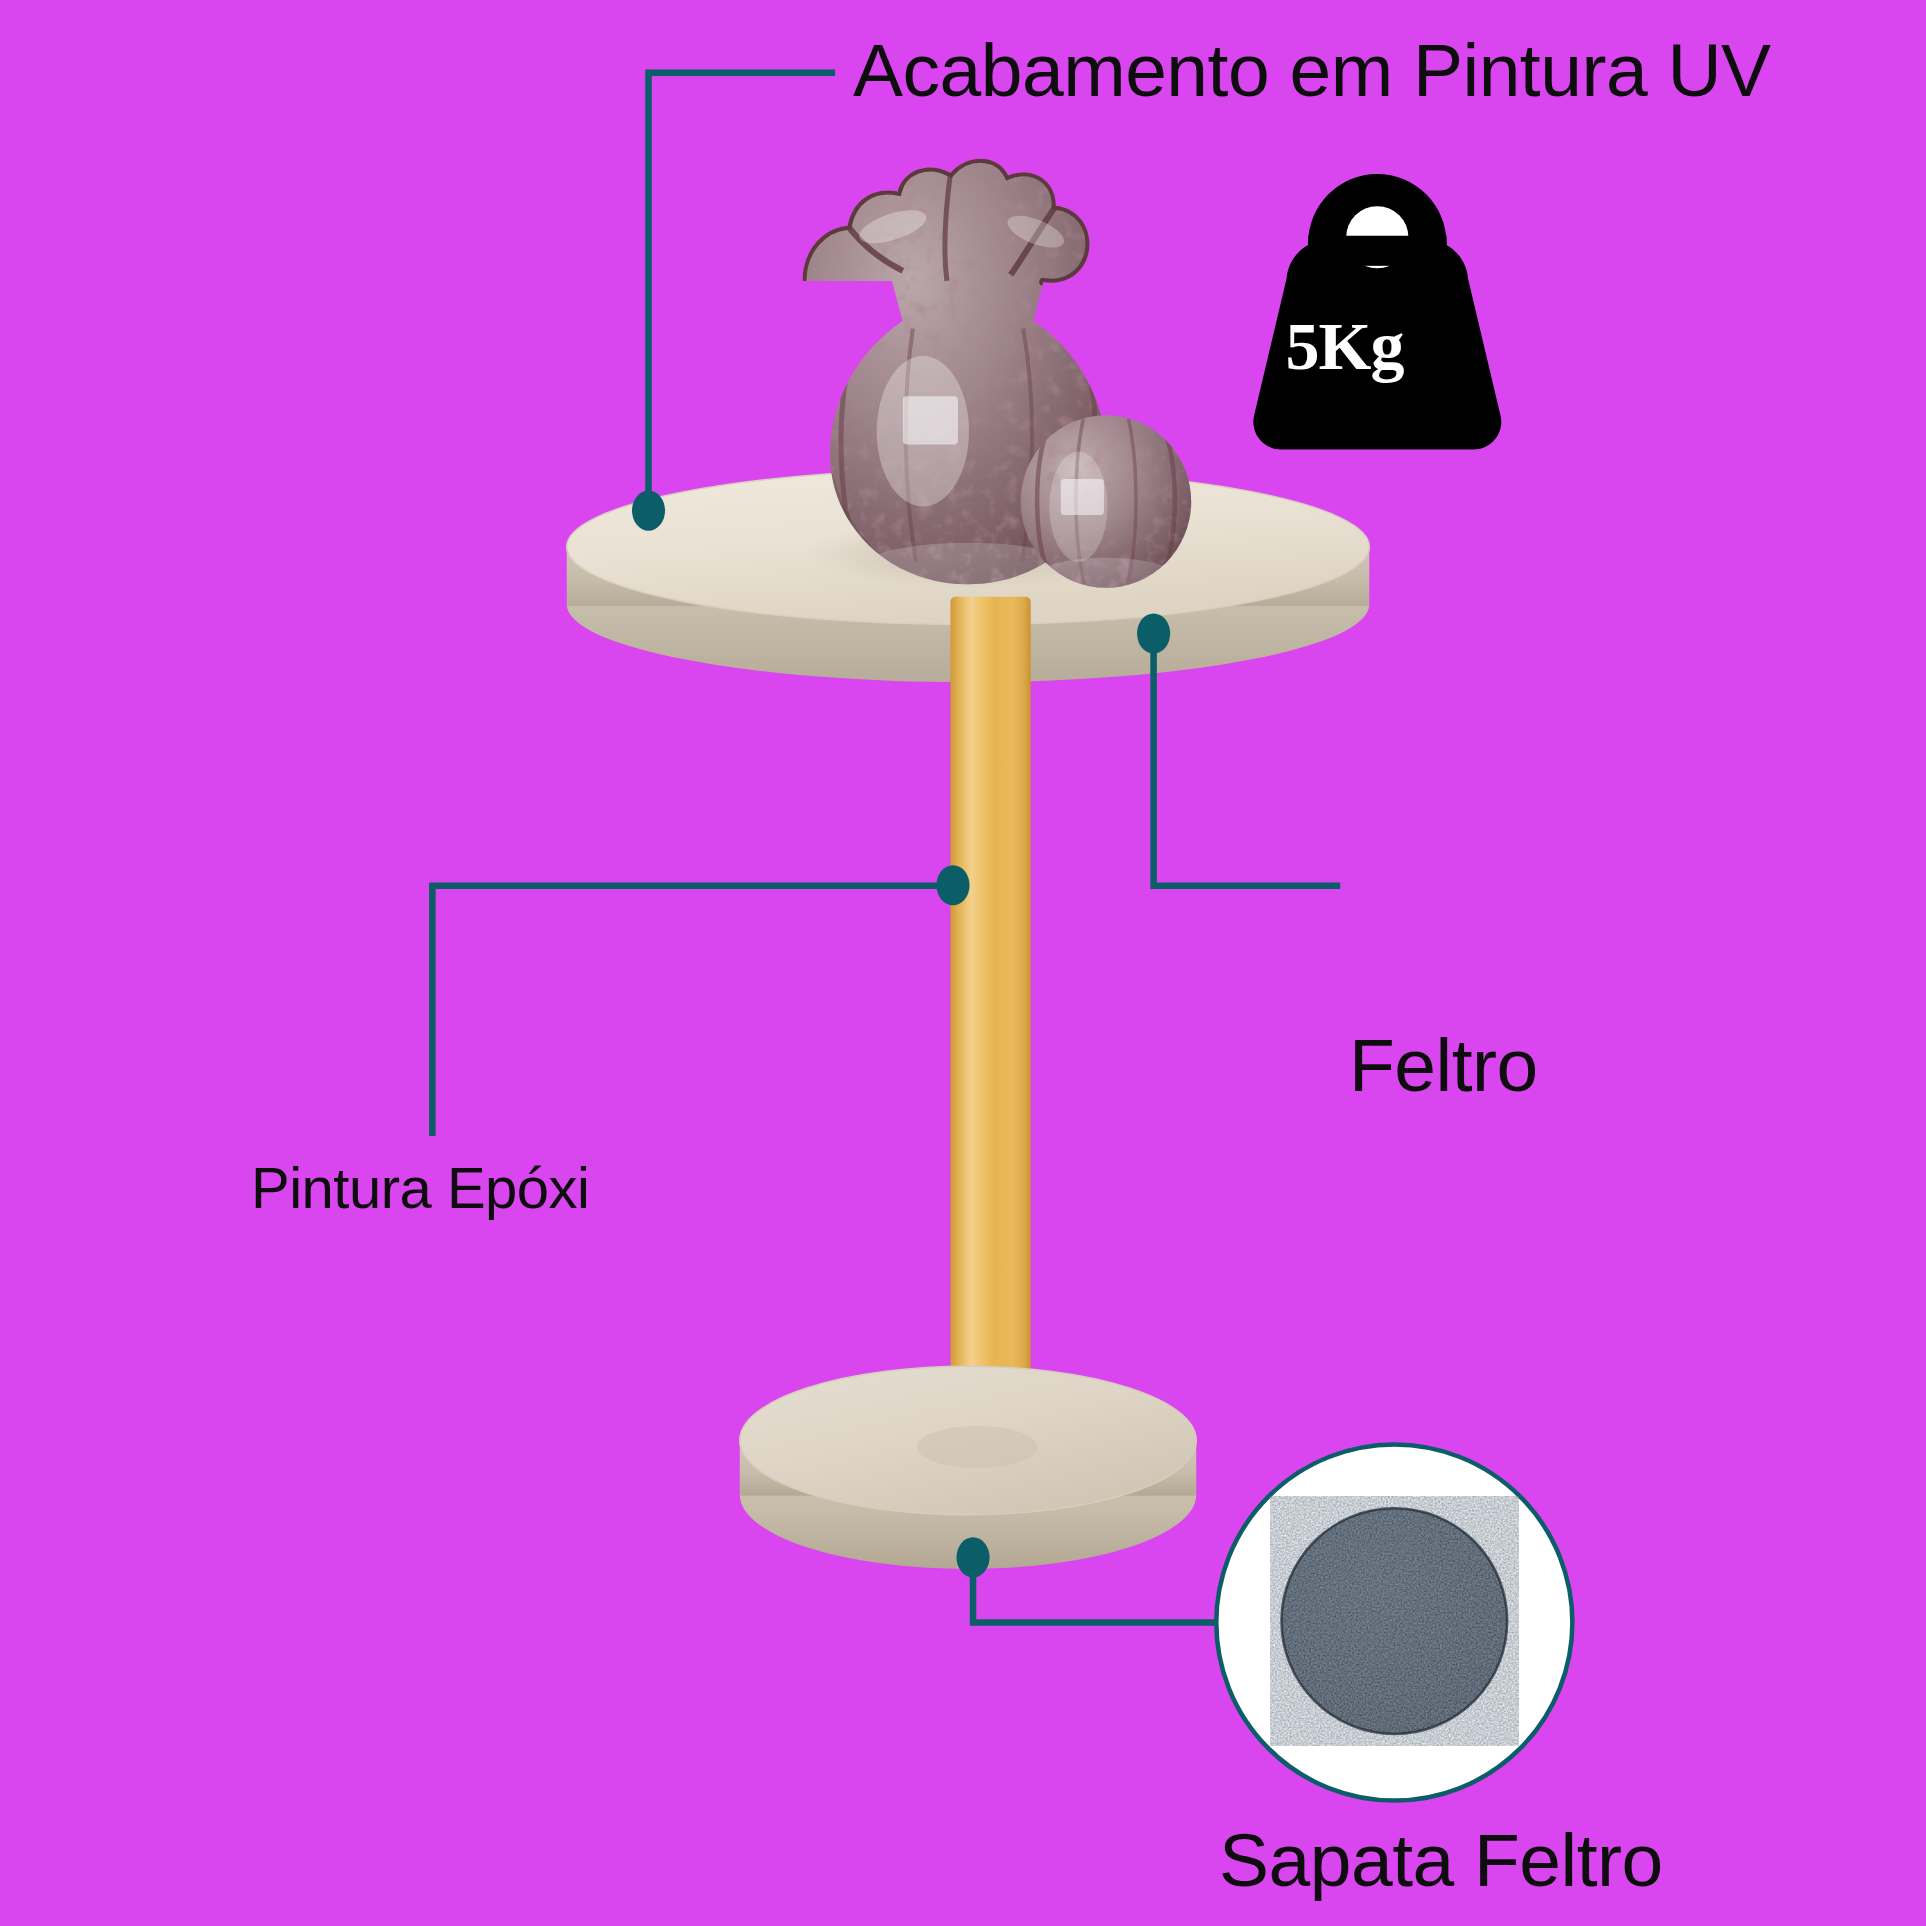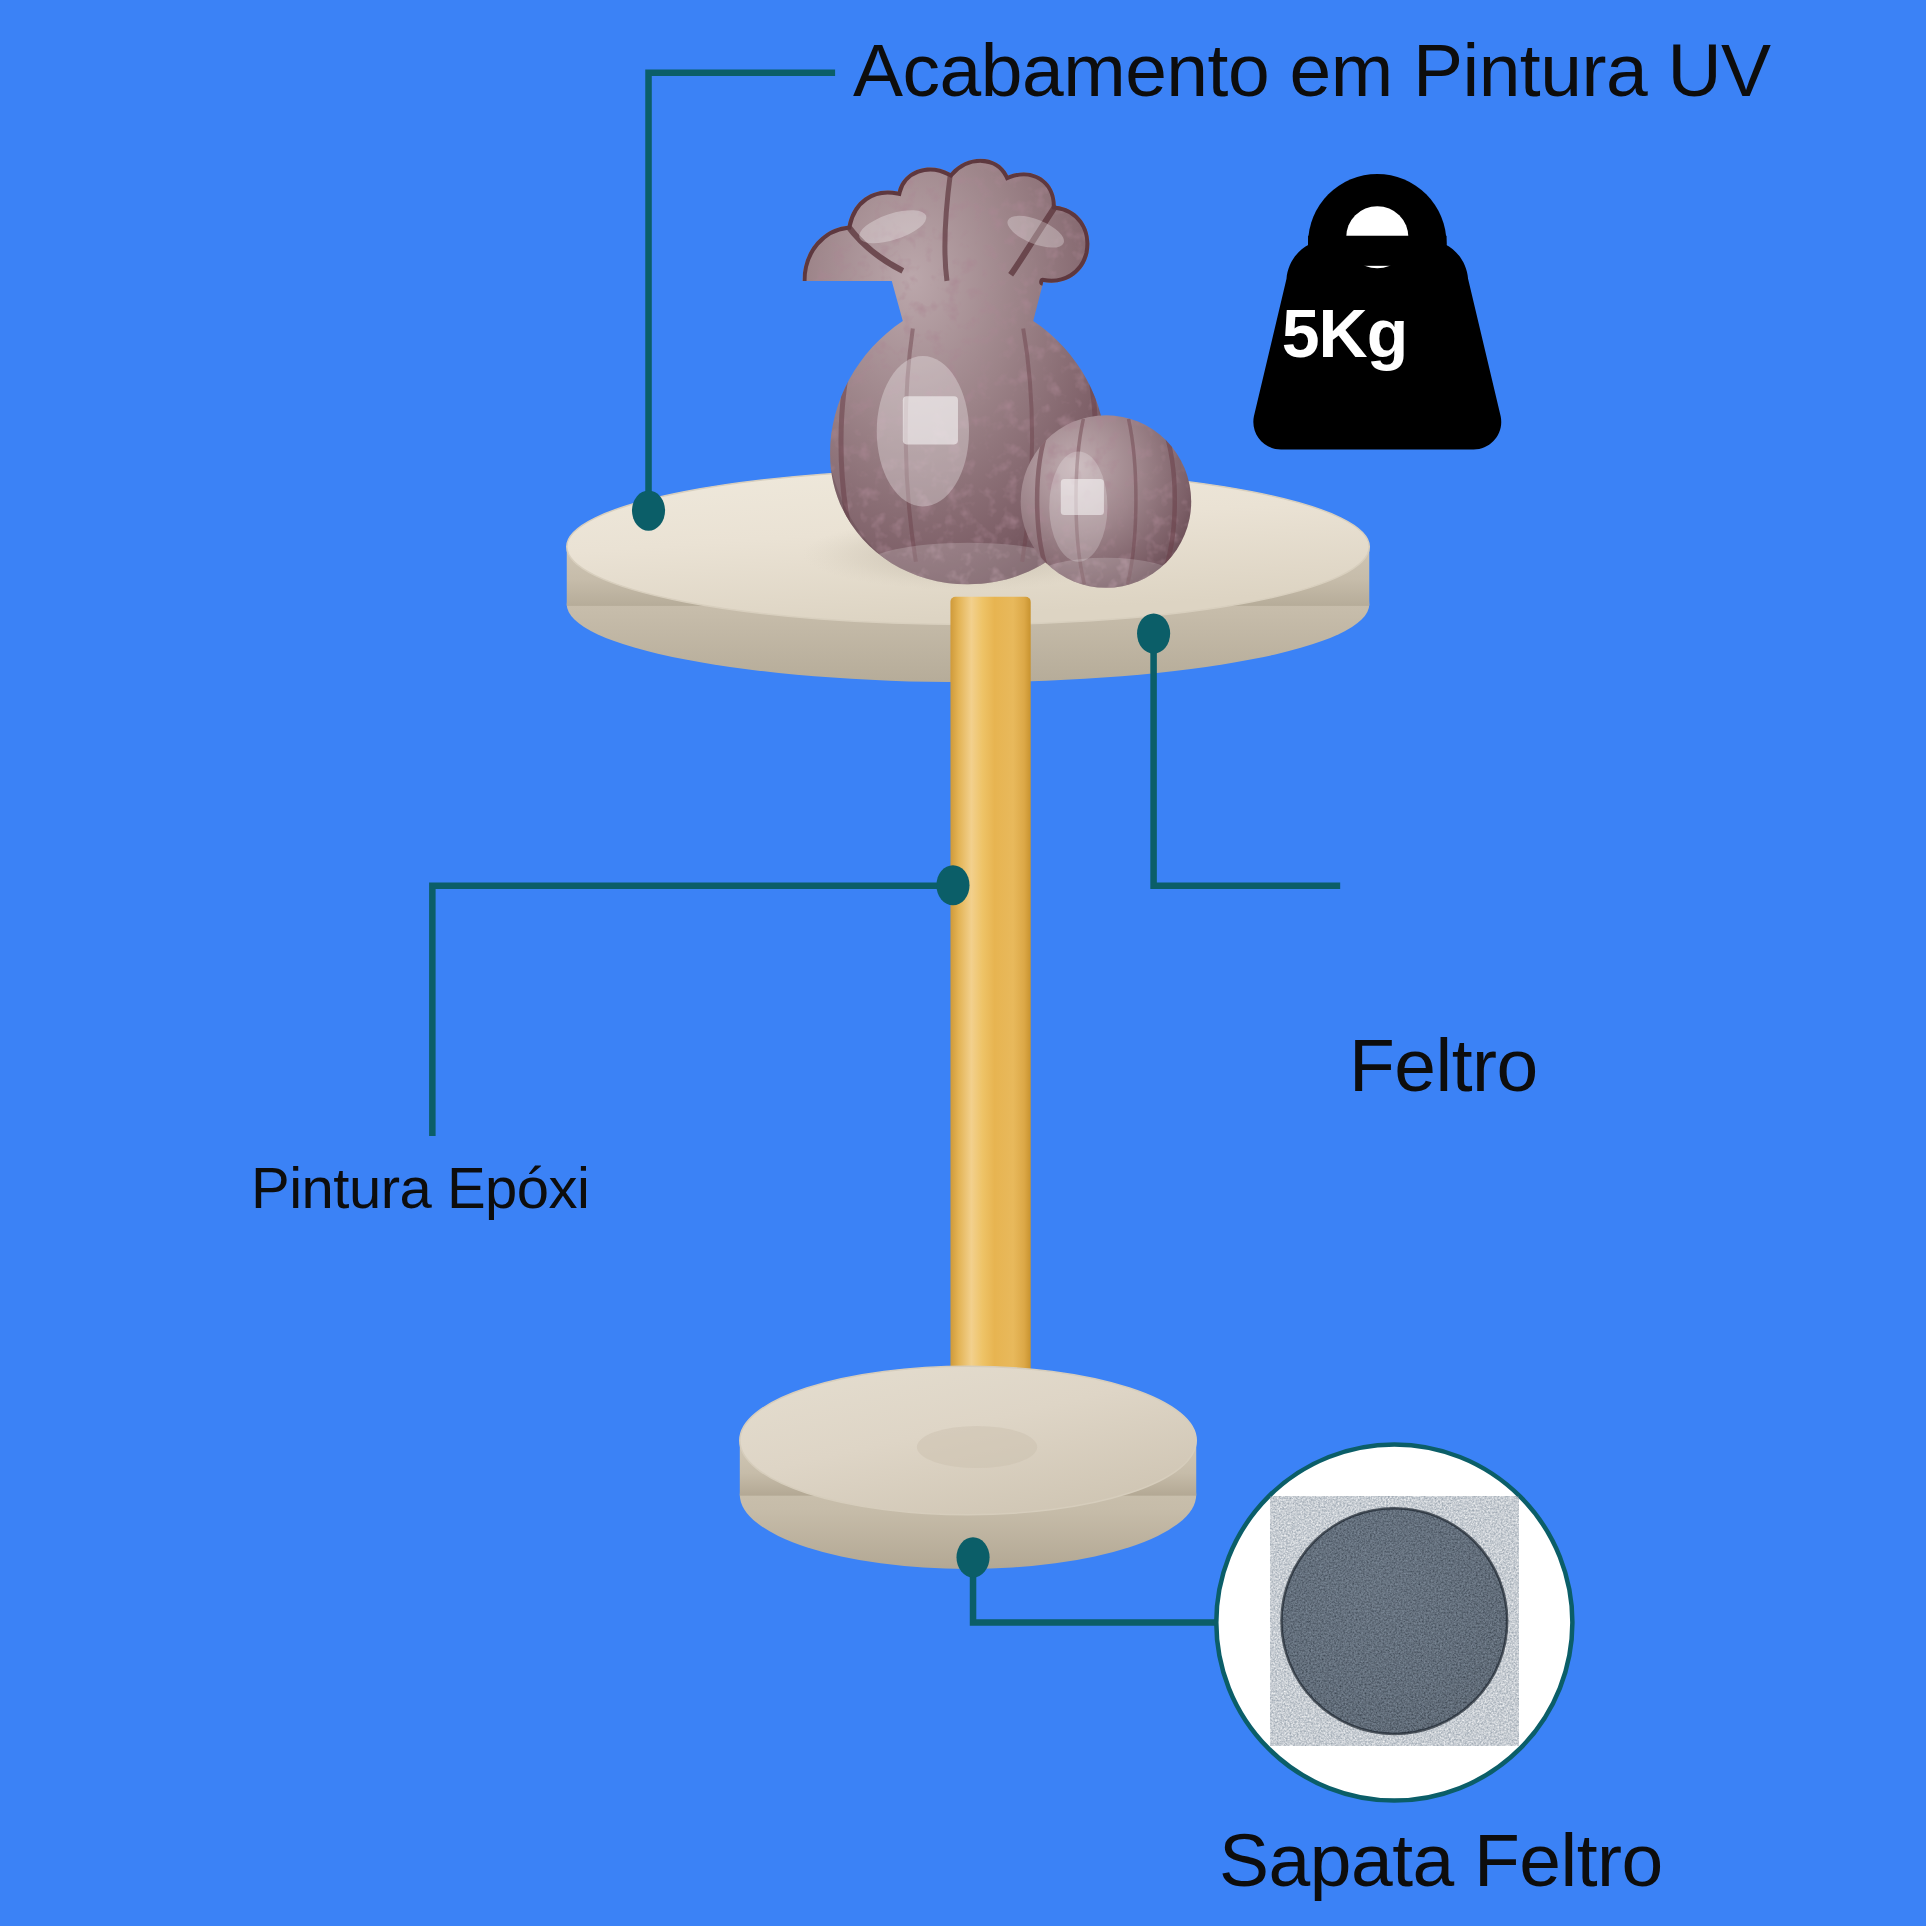--- a/index.html
+++ b/index.html
@@ -4,21 +4,21 @@
 <style>
   html, body {
     margin: 0;
     padding: 0;
     background: #ffffff;
   }
   #canvas {
     position: relative;
     width: 1926px;
     height: 1926px;
-    background: #3b82f6;
+    background: #d946ef;
     overflow: hidden;
     font-family: "Liberation Sans Narrow", "Liberation Sans", sans-serif;
   }
   #scene {
     position: absolute;
     inset: 0;
     width: 100%;
     height: 100%;
   }
   .label {
@@ -47,25 +47,25 @@
     font-size: 58px;
   }
   #label-sapata {
     left: 1219px;
     top: 1818px;
     font-size: 75px;
   }
   #weight-text {
     position: absolute;
     left: 1244px;
-    top: 294px;
+    top: 307px;
     width: 201px;
     text-align: center;
     color: #ffffff;
-    font-family: Liberation Sans, sans-serif;
+    font-family: Liberation Serif, serif;
     font-weight: bold;
     font-size: 68px;
     letter-spacing: -1px;
   }
 </style>
 </head>
 <body>
 
 <div id="canvas">
 

